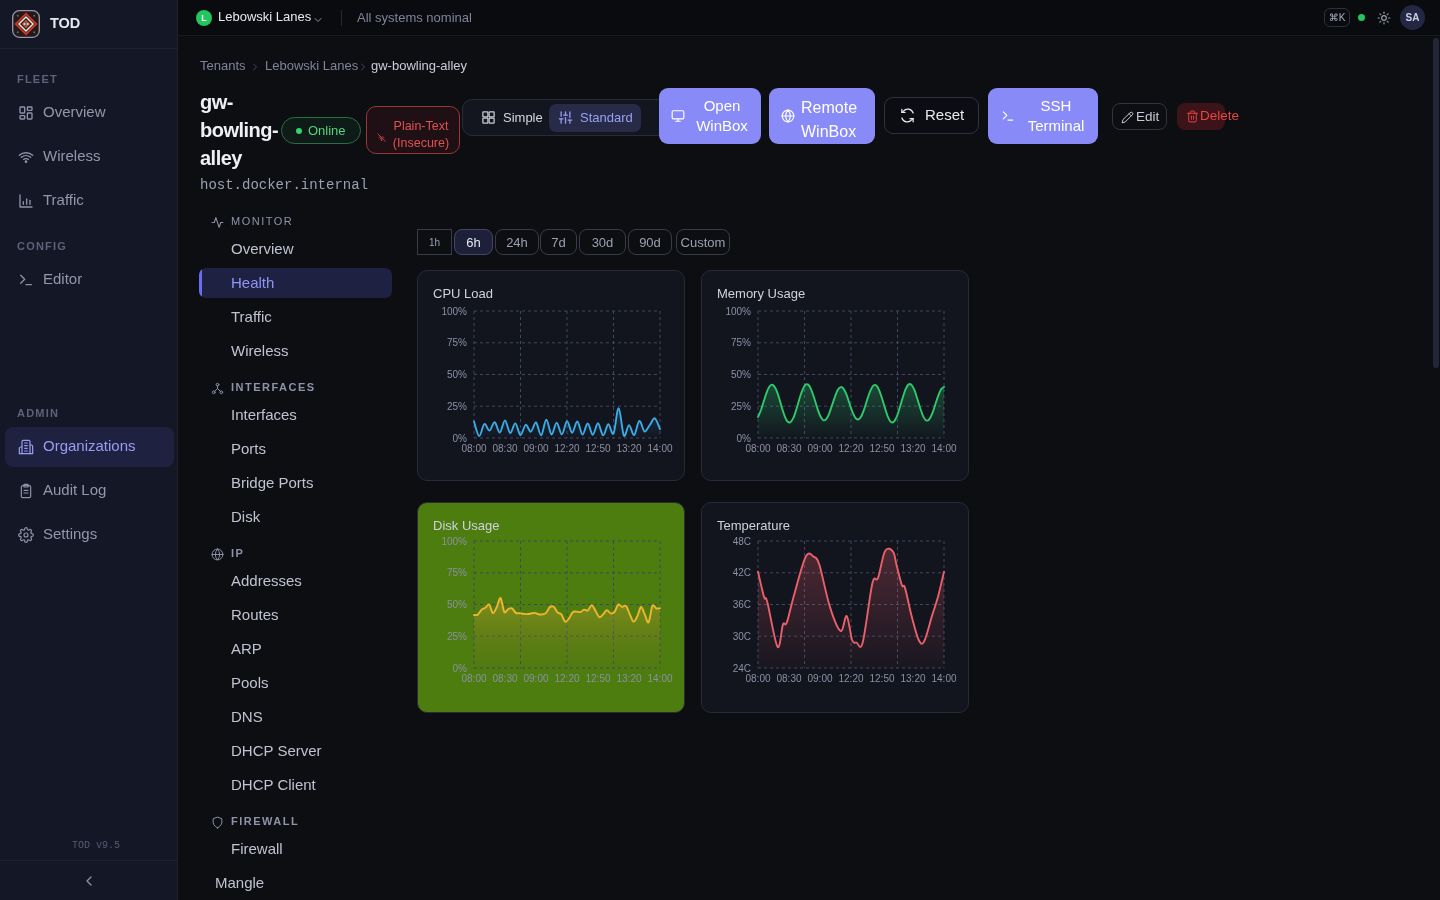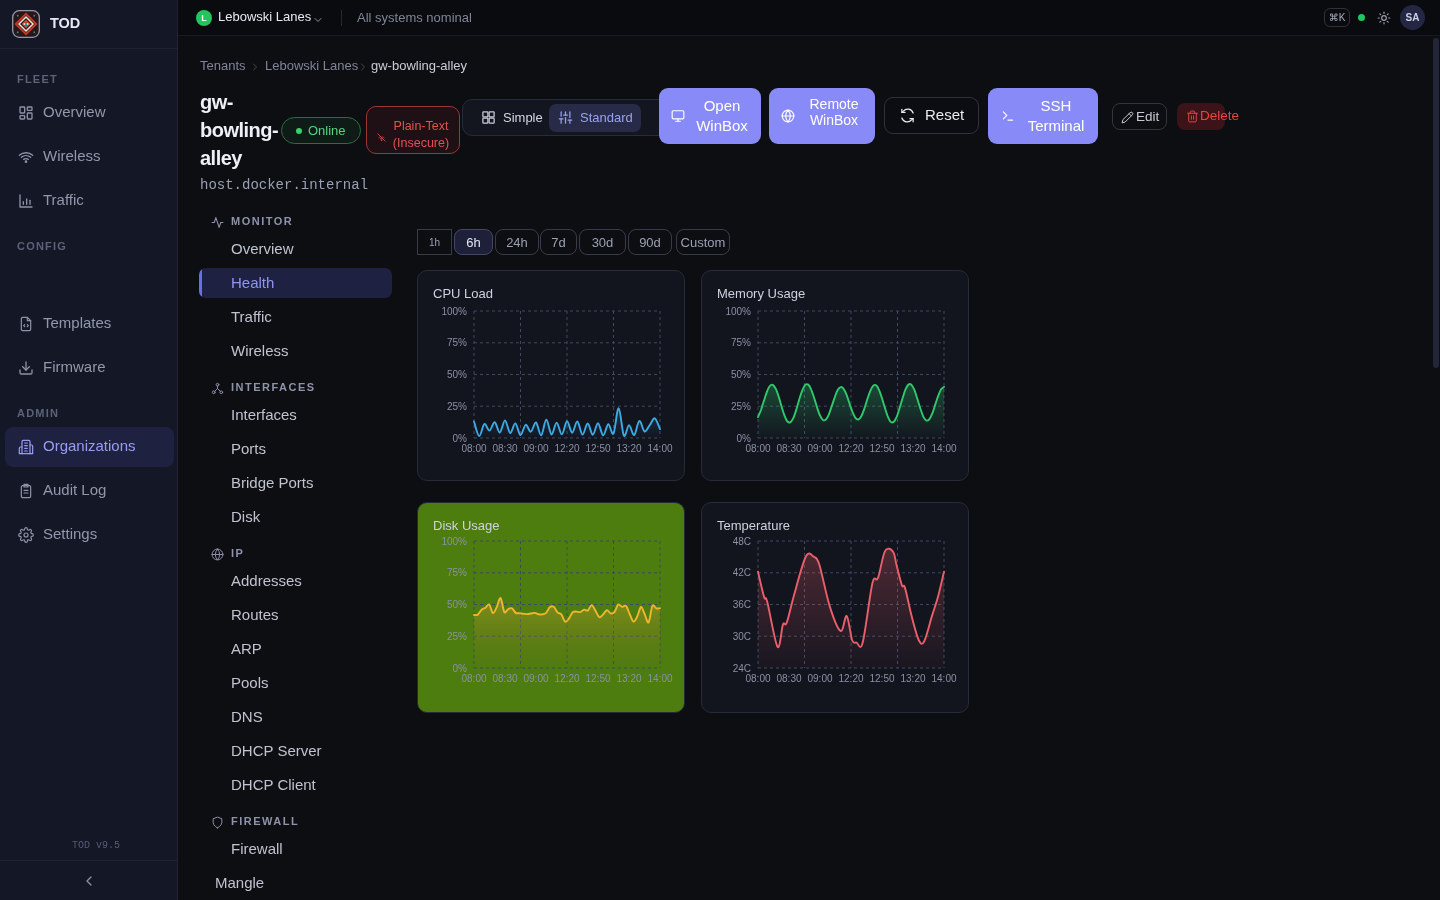--- a/index.html
+++ b/index.html
@@ -68,36 +68,26 @@
     <div style="position:absolute;left:0;top:181px;width:178px;height:40px">
 <span style="position:absolute;left:18px;top:12px;color:#8d92a6"><svg width="16" height="16" viewBox="0 0 24 24" fill="none" stroke="currentColor" stroke-width="2" stroke-linecap="round" stroke-linejoin="round">
           <path d="M3 3v18h18"></path>
           <path d="M8 17v-4"></path>
           <path d="M13 17v-8"></path>
           <path d="M18 17v-6"></path>
         </svg></span>
 <span style="position:absolute;left:43px;top:10px;font-size:15px;color:#9298ab">Traffic</span>
     </div>
     <div style="position:absolute;left:17px;top:240px;font-size:11px;font-weight:700;letter-spacing:1.2px;color:#5c6278">CONFIG</div>
-    <div style="position:absolute;left:0;top:304px;width:178px;height:40px">
-<span style="position:absolute;left:18px;top:12px;color:#8d92a6"><svg width="16" height="16" viewBox="0 0 24 24" fill="none" stroke="currentColor" stroke-width="1.8" stroke-linecap="round" stroke-linejoin="round">
-          <path d="M14 2H7a2 2 0 0 0-2 2v16a2 2 0 0 0 2 2h10a2 2 0 0 0 2-2V7z"></path>
-          <path d="M14 2v5h5"></path>
-          <path d="M10 13l-1.5 1.5L10 16"></path>
-          <path d="M14 13l1.5 1.5L14 16"></path>
-        </svg></span>
-<span style="position:absolute;left:43px;top:10px;font-size:15px;color:#9298ab">Templates</span>
-    </div>
-    <div style="position:absolute;left:0;top:348px;width:178px;height:40px">
+    <div style="position:absolute;left:0;top:260px;width:178px;height:40px">
 <span style="position:absolute;left:18px;top:12px;color:#8d92a6"><svg width="16" height="16" viewBox="0 0 24 24" fill="none" stroke="currentColor" stroke-width="2" stroke-linecap="round" stroke-linejoin="round">
-          <path d="M21 15v4a2 2 0 0 1-2 2H5a2 2 0 0 1-2-2v-4"></path>
-          <path d="M7 10l5 5 5-5"></path>
-          <path d="M12 15V3"></path>
-        </svg></span>
-<span style="position:absolute;left:43px;top:10px;font-size:15px;color:#9298ab">Firmware</span>
+          <path d="M4 17l6-6-6-6"></path>
+          <path d="M12 19h8"></path>
+        </svg></span>
+<span style="position:absolute;left:43px;top:10px;font-size:15px;color:#9298ab">Editor</span>
     </div>
     <div style="position:absolute;left:17px;top:407px;font-size:11px;font-weight:700;letter-spacing:1.2px;color:#5c6278">ADMIN</div>
     <div style="position:absolute;left:0;top:427px;width:178px;height:40px">
       <div style="position:absolute;left:5px;right:4px;top:0;bottom:0;background:#1e2240;border-radius:8px"></div>
 <span style="position:absolute;left:18px;top:12px;color:#989df3"><svg width="16" height="16" viewBox="0 0 24 24" fill="none" stroke="currentColor" stroke-width="1.8" stroke-linecap="round" stroke-linejoin="round">
           <path d="M6 22V4a2 2 0 0 1 2-2h8a2 2 0 0 1 2 2v18Z"></path>
           <path d="M6 12H4a2 2 0 0 0-2 2v8h4"></path>
           <path d="M18 9h2a2 2 0 0 1 2 2v11h-4"></path>
           <path d="M10 6h4"></path>
           <path d="M10 10h4"></path>
@@ -191,21 +181,21 @@
           <path d="M12 17v4"></path>
         </svg></div>
   <div style="position:absolute;left:32px;top:8px;width:62px;text-align:center;font-size:15px;line-height:20px;color:#fff">Open WinBox</div>
 </div>
 <div style="position:absolute;left:591px;top:52px;width:106px;height:56px;background:#878af7;border-radius:9px">
   <div style="position:absolute;left:12px;top:21px;color:#fff"><svg width="14" height="14" viewBox="0 0 24 24" fill="none" stroke="currentColor" stroke-width="2" stroke-linecap="round" stroke-linejoin="round">
           <circle cx="12" cy="12" r="10"></circle>
           <path d="M2 12h20"></path>
           <path d="M12 2a15.3 15.3 0 0 1 4 10 15.3 15.3 0 0 1-4 10 15.3 15.3 0 0 1-4-10 15.3 15.3 0 0 1 4-10z"></path>
         </svg></div>
-  <div style="position:absolute;left:32px;top:8px;width:66px;text-align:center;font-size:14px;line-height:16px;color:#fff">Remote WinBox</div>
+  <div style="position:absolute;left:32px;top:8px;width:66px;font-size:16px;line-height:24px;color:#fff">Remote WinBox</div>
 </div>
 <div style="position:absolute;left:706px;top:61px;width:95px;height:37px;box-sizing:border-box;background:#0c0d12;border:1px solid #2f323d;border-radius:9px">
   <div style="position:absolute;left:15px;top:10px;color:#e9eaf0"><svg width="15" height="15" viewBox="0 0 24 24" fill="none" stroke="currentColor" stroke-width="2" stroke-linecap="round" stroke-linejoin="round">
           <path d="M21 8a9 9 0 0 0-15.5-3L3 7"></path>
           <path d="M3 2v5h5"></path>
           <path d="M3 16a9 9 0 0 0 15.5 3l2.5-2"></path>
           <path d="M21 22v-5h-5"></path>
         </svg></div>
   <div style="position:absolute;left:40px;top:8px;font-size:15px;color:#e9eaf0">Reset</div>
 </div>
@@ -230,21 +220,21 @@
           <path d="M8 6V4a2 2 0 0 1 2-2h4a2 2 0 0 1 2 2v2"></path>
           <path d="M10 11v6"></path>
           <path d="M14 11v6"></path>
         </svg></div>
   <div style="position:absolute;left:23px;top:5px;font-size:13.5px;color:#e84545">Delete</div>
 </div>
 
 <div style="position:absolute;left:33px;top:179px;color:#8e93aa"><svg width="13" height="13" viewBox="0 0 24 24" fill="none" stroke="currentColor" stroke-width="2" stroke-linecap="round" stroke-linejoin="round">
         <path d="M22 12h-4l-3 9L9 3l-3 9H2"></path>
       </svg></div>
-<div style="position:absolute;left:53px;top:179px;font-size:11px;font-weight:700;letter-spacing:1.5px;color:#8e93aa">MONITOR</div>
+<div style="position:absolute;left:53px;top:179px;font-size:11px;font-weight:400;letter-spacing:1.5px;color:#8e93aa">MONITOR</div>
     <div style="position:absolute;left:53px;top:204px;font-size:15px;color:#bfc3cf">Overview</div>
     <div style="position:absolute;left:21px;top:232px;width:193px;height:30px;background:#1e2142;border-radius:7px;overflow:hidden">
 <div style="position:absolute;left:0;top:0;width:3px;height:30px;background:#686df2"></div>
 <div style="position:absolute;left:32px;top:6px;font-size:15px;color:#8f95f3">Health</div>
     </div>
     <div style="position:absolute;left:53px;top:272px;font-size:15px;color:#bfc3cf">Traffic</div>
     <div style="position:absolute;left:53px;top:306px;font-size:15px;color:#bfc3cf">Wireless</div>
     <div style="position:absolute;left:33px;top:345px;color:#8e93aa"><svg width="13" height="13" viewBox="0 0 24 24" fill="none" stroke="currentColor" stroke-width="1.8" stroke-linecap="round" stroke-linejoin="round">
         <circle cx="5" cy="19" r="2.5"></circle>
         <circle cx="12" cy="5" r="2.5"></circle>

